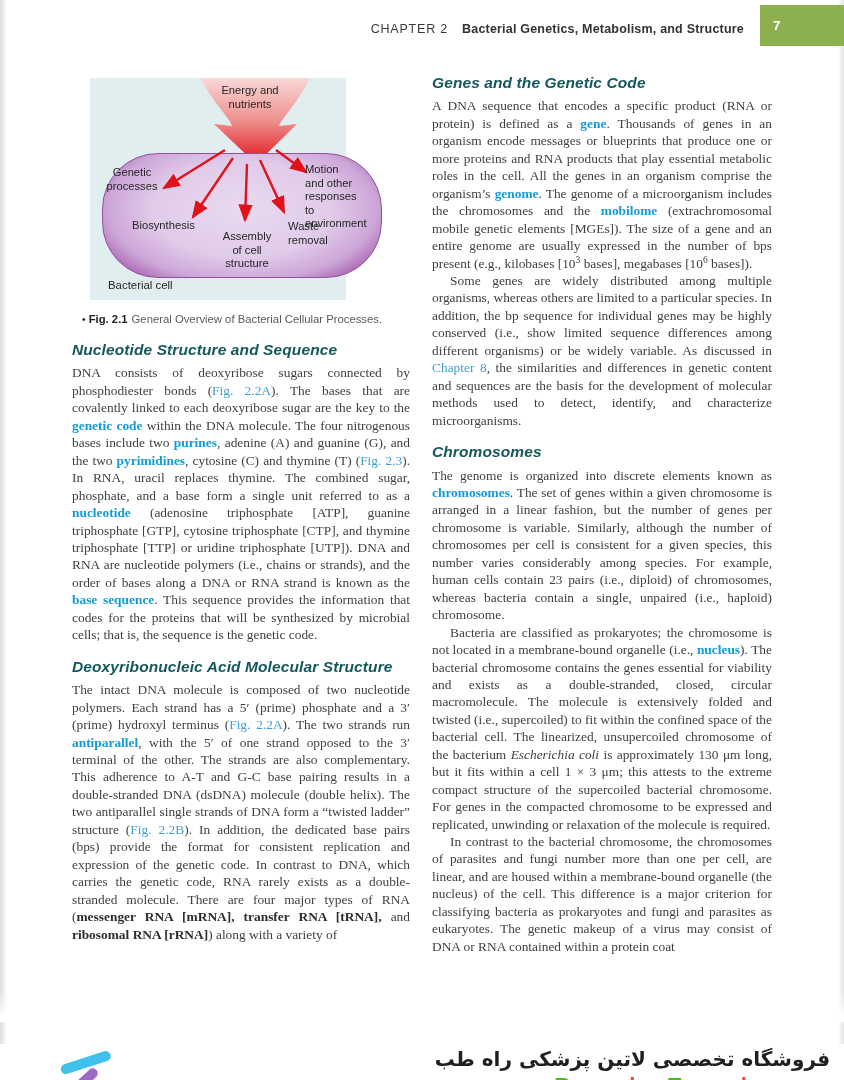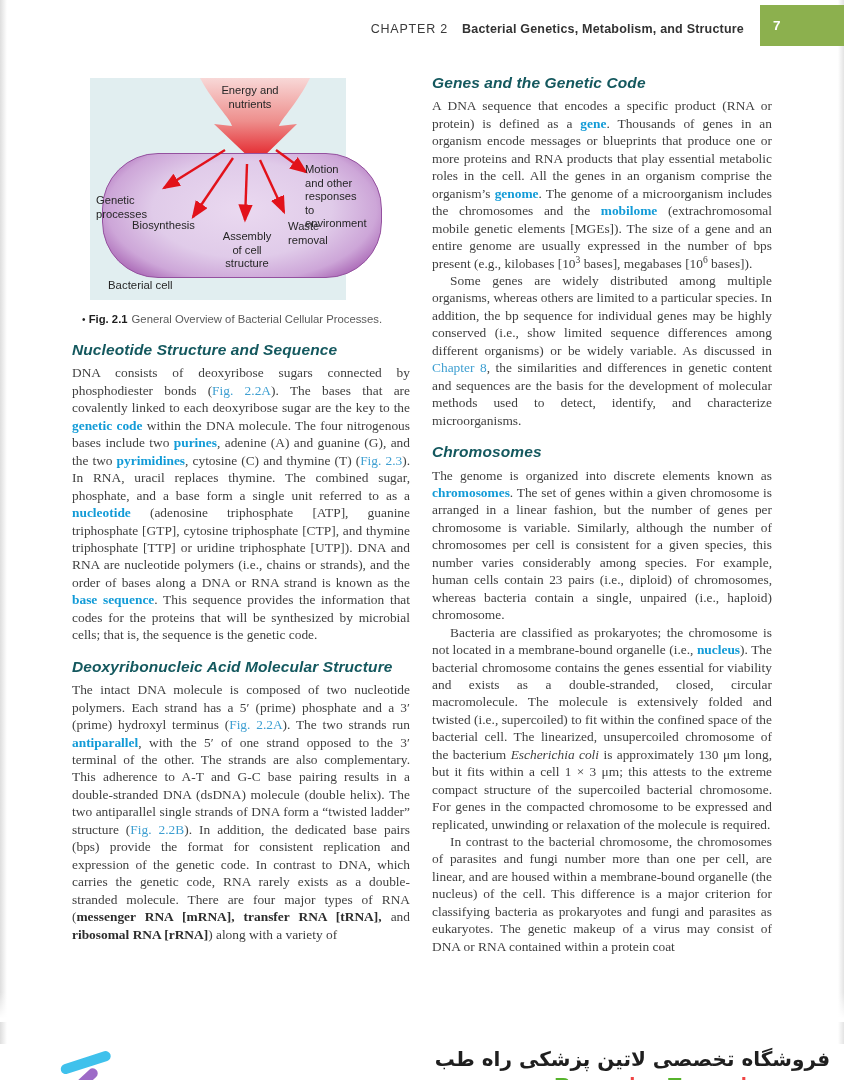--- a/index.html
+++ b/index.html
@@ -134,21 +134,21 @@
       </defs>
       <g stroke="#e2121a" stroke-width="2.4" marker-end="url(#ah)">
         <line x1="135" y1="72" x2="74" y2="110"></line>
         <line x1="143" y1="80" x2="103" y2="139"></line>
         <line x1="157" y1="86" x2="155" y2="142"></line>
         <line x1="170" y1="82" x2="194" y2="134"></line>
         <line x1="186" y1="72" x2="216" y2="94"></line>
       </g>
     </svg>
 
-    <div class="fig-label" style="left:6px;top:116px;width:72px;text-align:left;">Genetic
+    <div class="fig-label" style="left:6px;top:88px;width:72px;text-align:center;">Genetic
 processes</div>
     <div class="fig-label" style="left:42px;top:141px;">Biosynthesis</div>
     <div class="fig-label" style="left:126px;top:152px;width:62px;text-align:center;">Assembly
 of cell
 structure</div>
     <div class="fig-label" style="left:198px;top:142px;">Waste
 removal</div>
     <div class="fig-label" style="left:215px;top:85px;">Motion
 and other
 responses to

